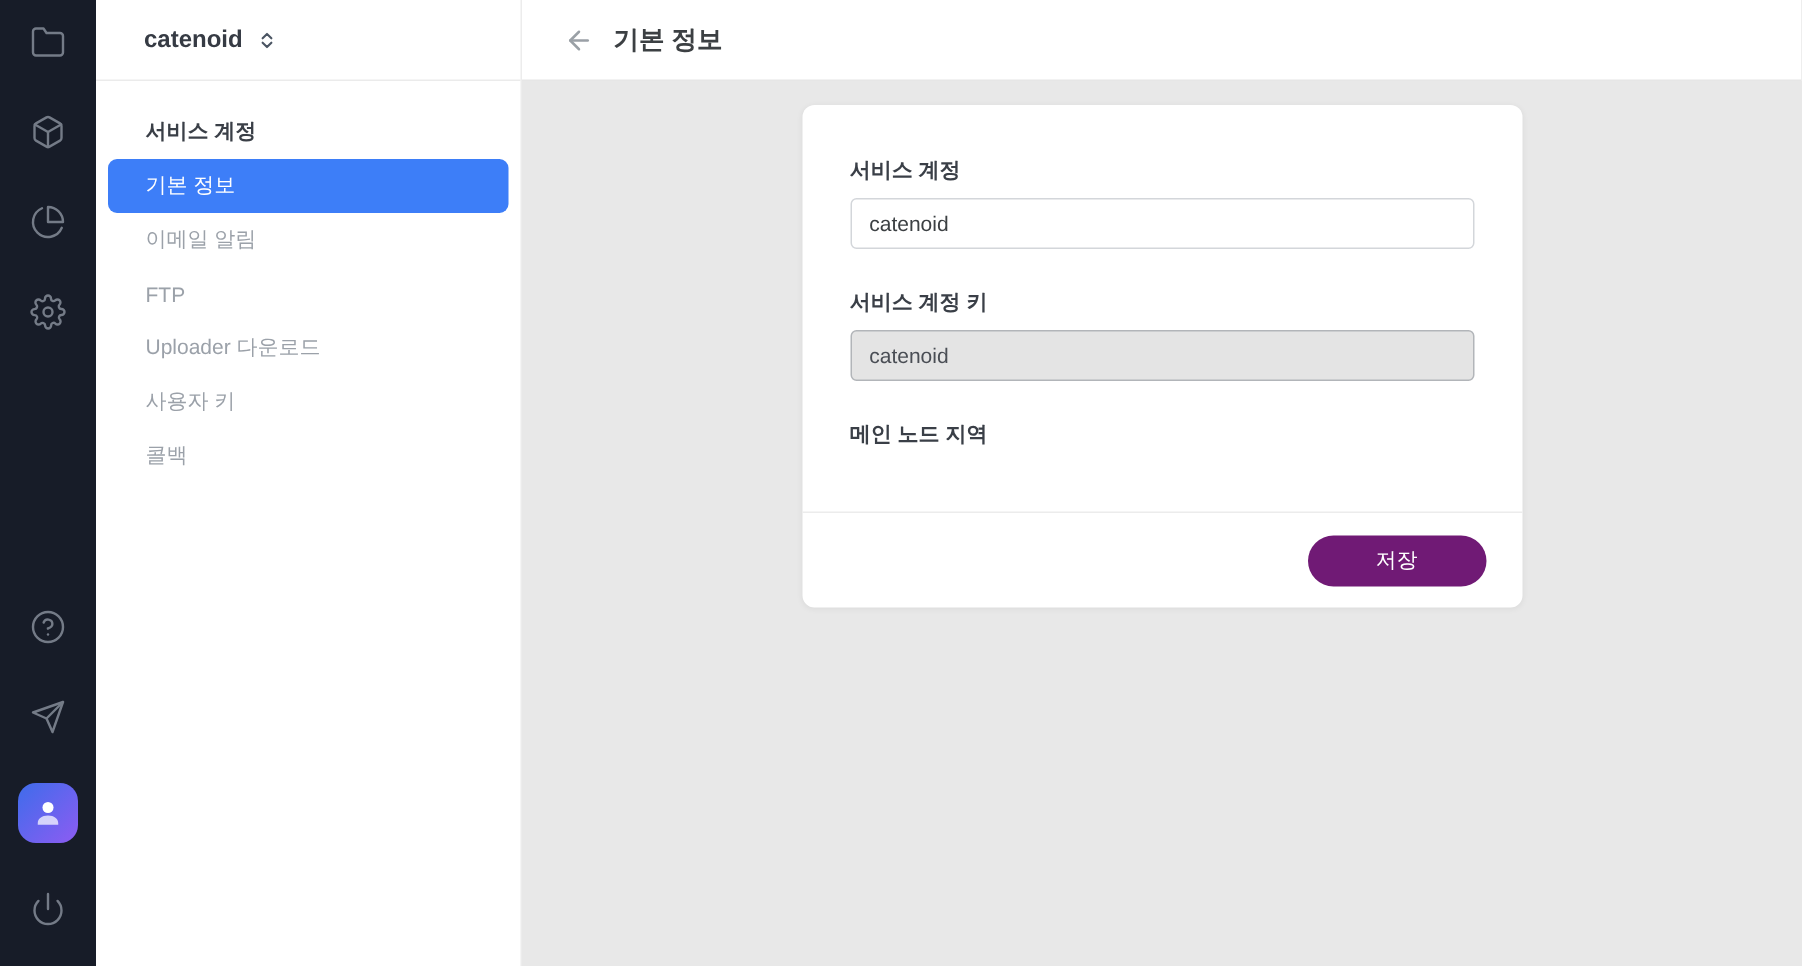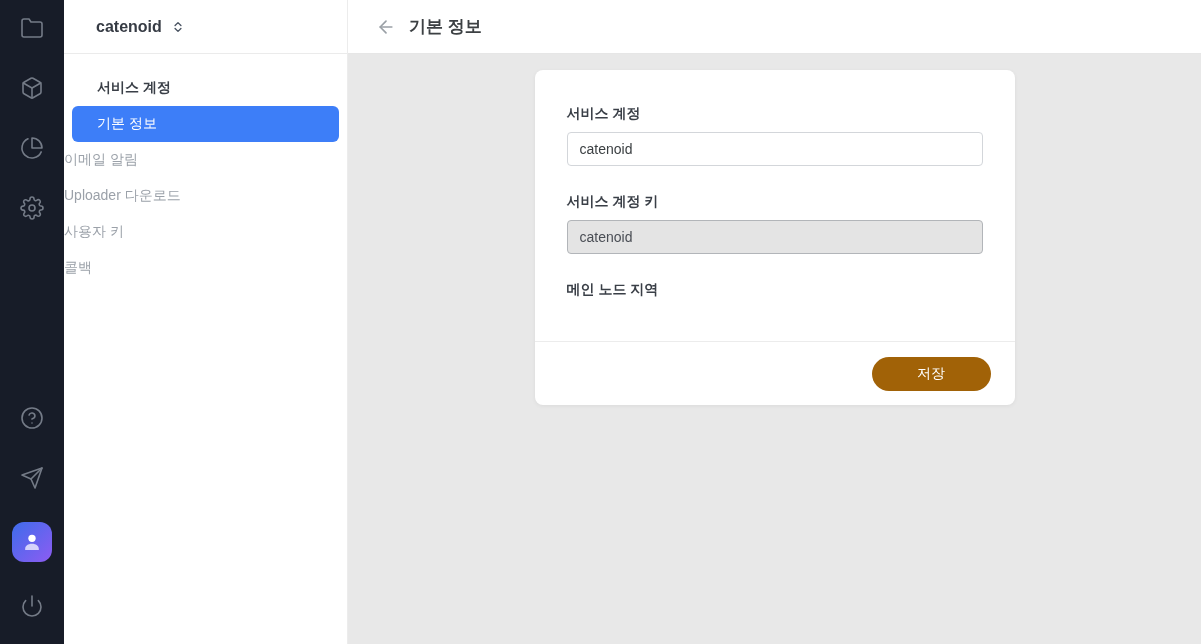--- a/index.html
+++ b/index.html
@@ -48,21 +48,21 @@
   .workspace-name { font-size:16px; font-weight:700; color:#363b44; }
   .updown { color:#4b5563; display:flex; align-items:center; cursor:pointer; background:none; border:none; padding:0; }
   .updown svg { width:14px; height:14px; display:block; }
   .nav { padding-top:16px; }
   .nav-section {
     height:36px; display:flex; align-items:center;
     padding-left:33px; font-size:14px; font-weight:700; color:#3a3f47;
   }
   .nav-item {
     height:36px; display:flex; align-items:center;
-    font-size:14px; color:#9ba1a9; cursor:pointer;
+    padding-left:33px; font-size:14px; color:#9ba1a9; cursor:pointer;
   }
   .nav-item.selected {
     margin:0 8px; padding-left:25px;
     background:#3d7ef8; color:#ffffff; border-radius:6px;
   }
   
   .main { flex:1; display:flex; flex-direction:column; min-width:0; }
   .main-header {
     height:54px; flex:0 0 54px;
     background:#ffffff; border-bottom:1px solid #e6e6e6;
@@ -95,21 +95,21 @@
     font-family:inherit; background:#ffffff;
   }
   .field-input:disabled { background:#e4e4e4; border-color:#b2b5b9; color:#4a4e55; }
   .card-footer {
     height:64px; border-top:1px solid #ececec;
     display:flex; align-items:center; justify-content:flex-end;
     padding-right:24px;
   }
   .save-btn {
     width:119px; height:34px; border:none; border-radius:17px;
-    background:#a16207; color:#ffffff;
+    background:#701a75; color:#ffffff;
     font-size:14px; font-family:inherit; cursor:pointer;
   }
 </style>
 </head>
 <body>
 
 <nav class="rail">
   <div class="rail-top">
     <button class="rail-btn">
       <span>
@@ -190,20 +190,21 @@
           <polyline points="7 9.5 12 4.5 17 9.5"></polyline>
           <polyline points="7 14.5 12 19.5 17 14.5"></polyline>
         </svg>
       </span>
     </button>
   </div>
   <nav class="nav">
     <div class="nav-section">서비스 계정</div>
     <div class="nav-item selected">기본 정보</div>
     <div class="nav-item">이메일 알림</div>
+    <div class="nav-item">FTP</div>
     <div class="nav-item">Uploader 다운로드</div>
     <div class="nav-item">사용자 키</div>
     <div class="nav-item">콜백</div>
   </nav>
 </aside>
 
 <main class="main">
   <header class="main-header">
     <button class="back-btn">
       <span>

